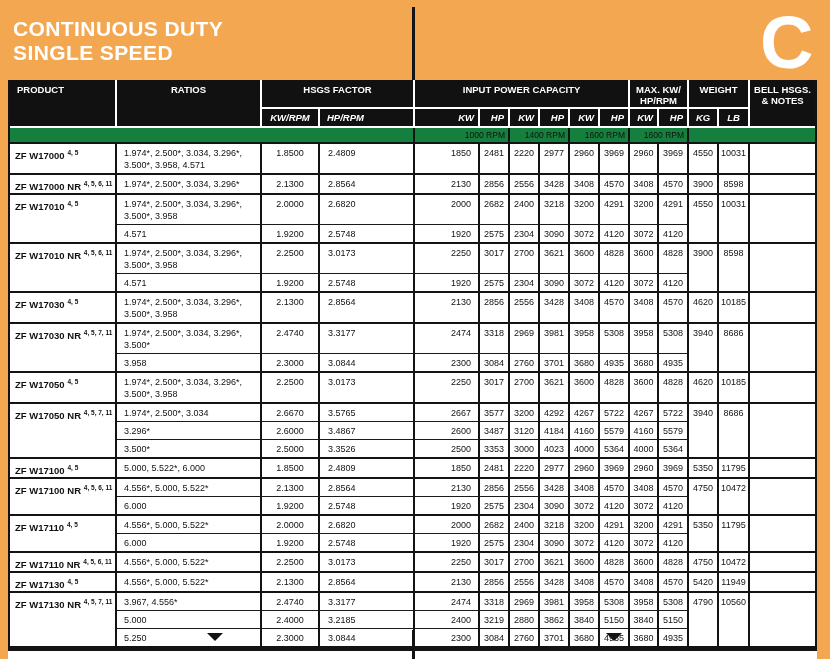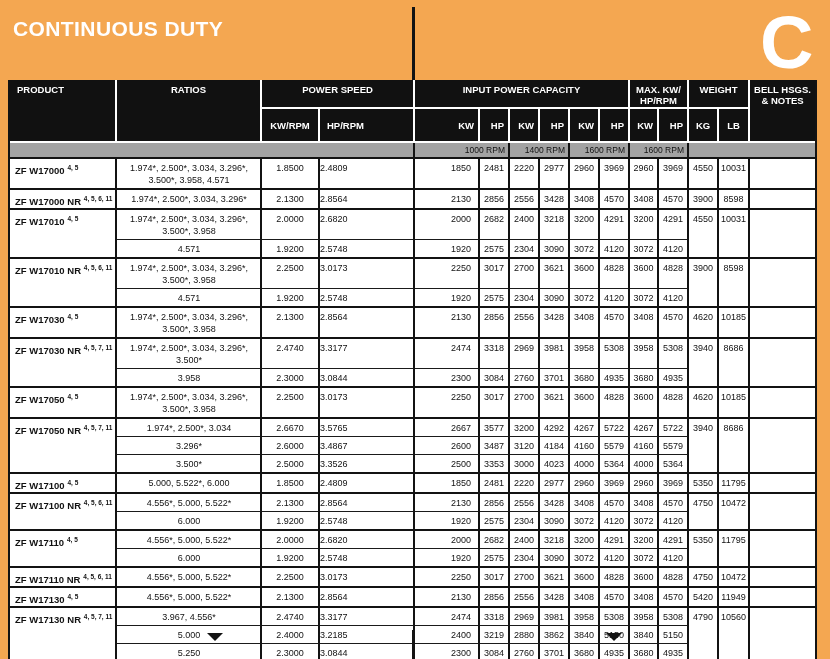--- a/index.html
+++ b/index.html
@@ -49,63 +49,64 @@
   }
   table { border-collapse:separate; border-spacing:0; table-layout:fixed; width:805px; }
   th, td { overflow:hidden; }
   
   thead th {
     background:#111111; color:#ffffff; font-weight:bold; font-size:9.5px;
     border-right:2px solid #ffffff; border-bottom:2px solid #ffffff;
     vertical-align:top; padding-top:4px; line-height:11px; text-align:center;
   }
   tr.h1 { height:29px; }
-  tr.h2 { height:34px; }
+  tr.h2 { height:19px;font-style:italic; }
   tr.h2 th { vertical-align:middle; padding-top:0; }
   th.no-r { border-right:none;text-align:center; }
   th.al-l { text-align:left; padding-left:7px; }
   th.al-r { text-align:right; padding-right:4px;margin-left:24px; }
   
   tr.hg { height:16px; }
   tr.hg td {
-    background:#a3a3a3; font-size:8.5px; color:#111; line-height:14px;
+    background:#15803d; font-size:8.5px; color:#111; line-height:14px;
     border-bottom:2px solid #131313; text-align:right; padding-right:3px;
   }
   td.g-edge { border-right:2px solid #131313; }
   
   tbody td {
     background:#ffffff; color:#111; font-size:9px; line-height:12px;
     border-right:2px solid #131313; vertical-align:top;
     padding-top:3px; text-align:center;
   }
   tbody tr { height:18px; }
   tbody tr.tall { height:30px; }
   tbody tr.sub  td { border-bottom:1px solid #1a1a1a; }
   tbody tr.gend td { border-bottom:2px solid #131313; }
   tbody td.rs { border-bottom:2px solid #131313 !important; }
   td.c-product {
     text-align:left; padding-left:5px; font-weight:bold; font-size:9.5px;
     white-space:nowrap;
   }
   td.c-product sup { font-size:6.5px; font-weight:bold; vertical-align:4px; margin-left:1px; }
-  td.c-ratios { text-align:center; padding:3px 6px 2px 7px; }
-  td.c-hprpm  { text-align:left; padding-left:0; }
+  td.c-ratios { text-align:left; padding:3px 6px 2px 7px; }
+  td.c-hprpm  { text-align:left; padding-left:8px; }
   td.c-kw1    { text-align:right; padding-right:7px; }
   td.c-bell   { border-right:none; }
 </style>
 </head>
 <body>
 
 <div class="after-strip"></div>
 <div class="bottom-divider"></div>
 <div class="cont-arrow arrow-l"></div>
 <div class="cont-arrow arrow-r"></div>
 
 <div class="banner-title">
   <div>CONTINUOUS DUTY</div>
+  <div>SINGLE SPEED</div>
 </div>
 <div class="header-divider"></div>
 <div class="section-letter">C</div>
 
 <div class="tablewrap">
 <table>
   <colgroup>
     <col style="width:107px">
         <col style="width:145px">
     <col style="width:58px">
@@ -119,21 +120,21 @@
     <col style="width:29px">
         <col style="width:30px">
     <col style="width:30px">
         <col style="width:31px">
     <col style="width:65px">
   </colgroup>
   <thead>
     <tr class="h1">
       <th rowspan="2" class="al-l">PRODUCT</th>
       <th rowspan="2">RATIOS</th>
-      <th colspan="2">POWER SPEED</th>
+      <th colspan="2">HSGS FACTOR</th>
       <th colspan="6">INPUT POWER CAPACITY</th>
       <th colspan="2">MAX. KW/ HP/RPM</th>
       <th colspan="2">WEIGHT</th>
       <th rowspan="2" class="no-r">BELL HSGS. &amp; NOTES</th>
     </tr>
     <tr class="h2">
       <th>KW/RPM</th>
       <th class="al-l">HP/RPM</th>
       <th class="al-r">KW</th>
       <th class="al-r">HP</th>

